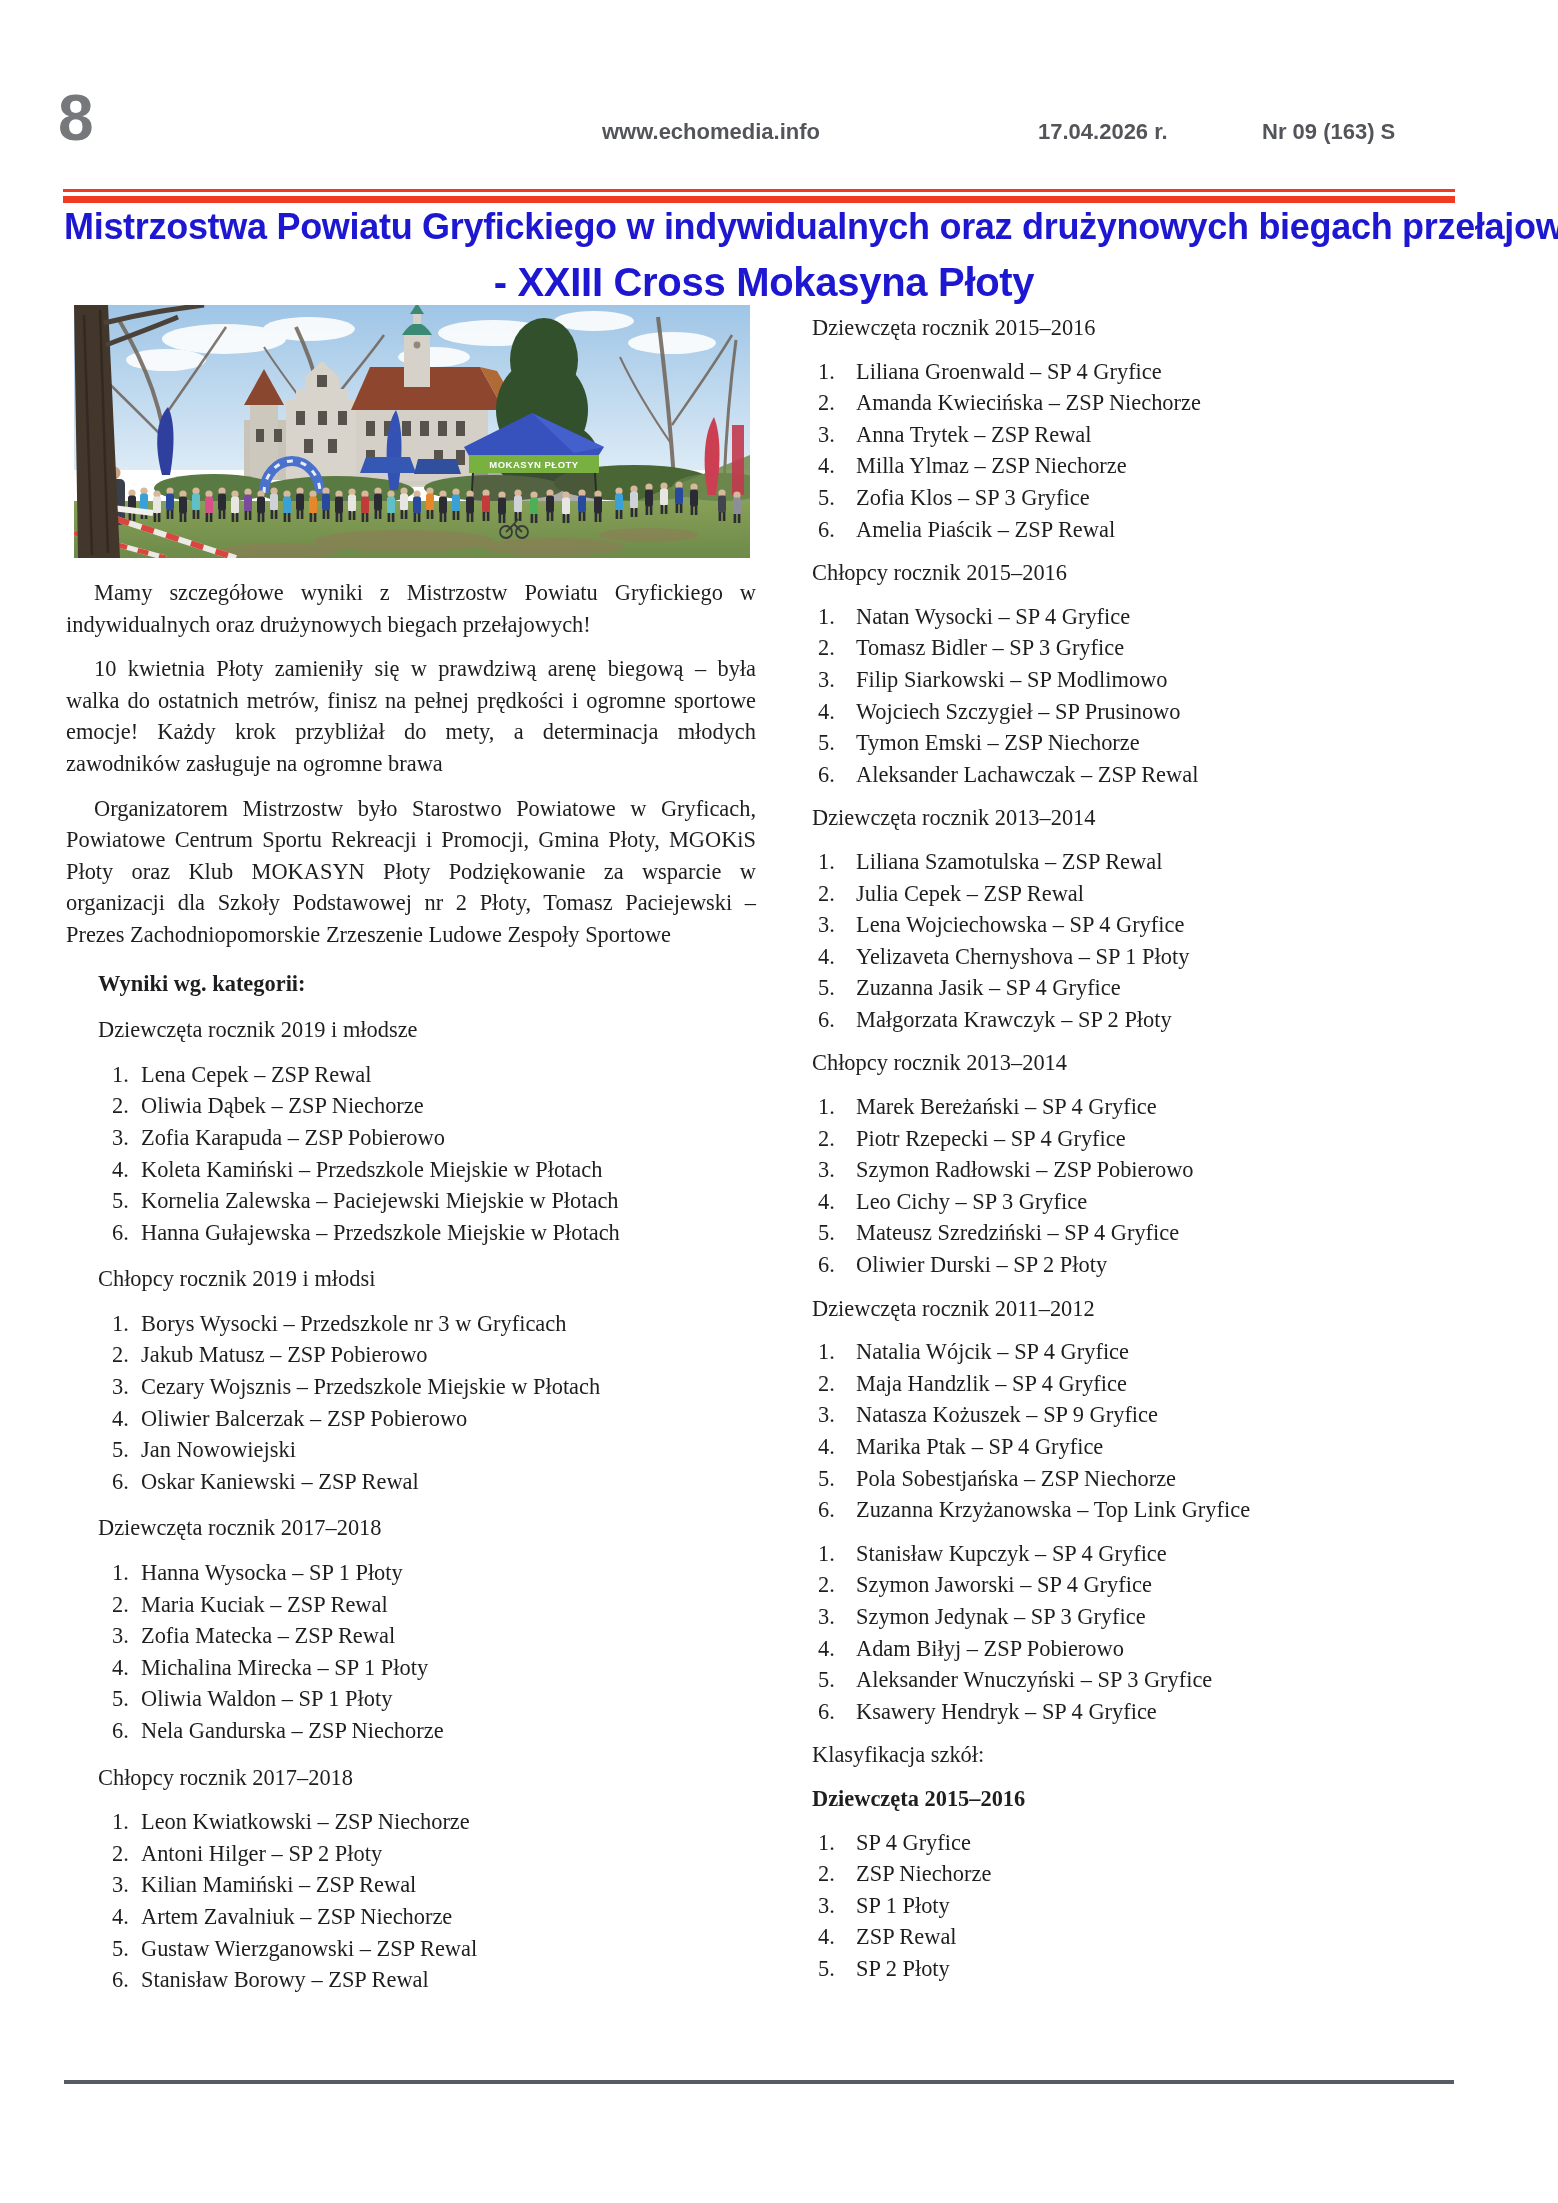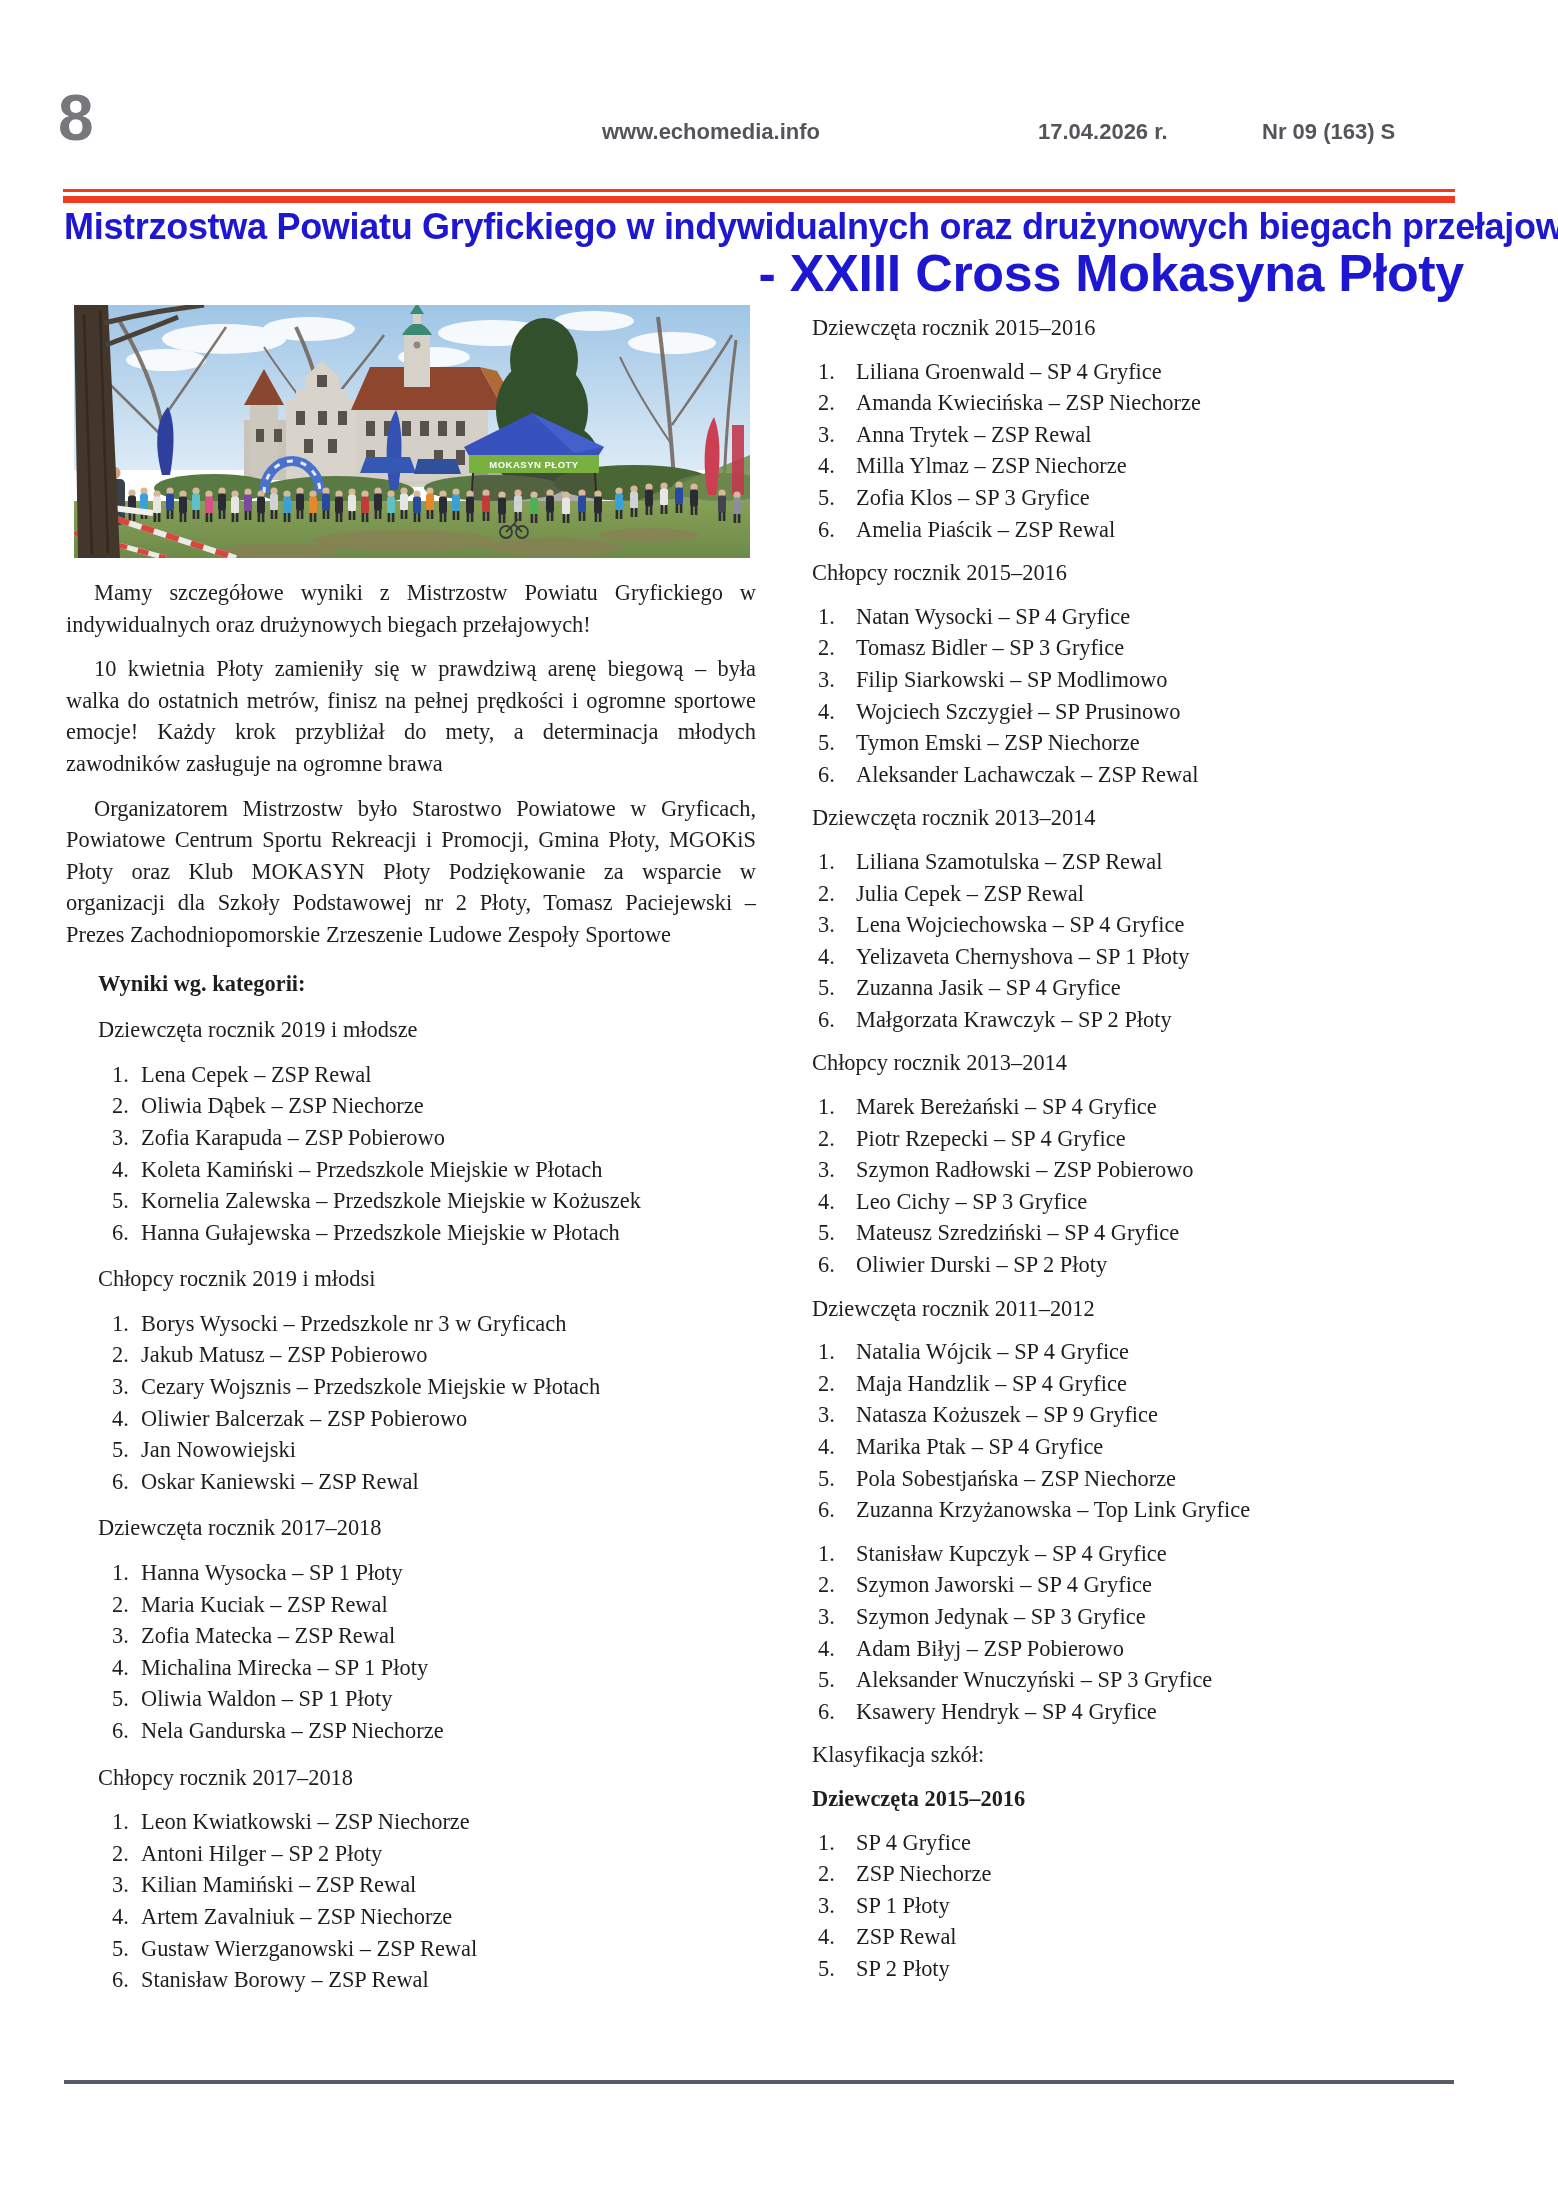--- a/index.html
+++ b/index.html
@@ -25,21 +25,21 @@
   .rule{position:absolute;left:63px;width:1392px;}
   .rule-thin{top:189px;height:3px;}
   .rule-thick{top:196px;height:7px;}
   
   .title{
     position:absolute;left:64px;width:1400px;text-align:center;
     font-family:"Liberation Sans","DejaVu Sans",sans-serif;font-weight:bold;
     letter-spacing:-0.3px;white-space:nowrap;
   }
   .title1{top:206px;font-size:36px;text-align:center;}
-  .title2{top:243px;font-size:52px;text-align:right;}
+  .title2{top:260px;font-size:40px;}
   
   .col{position:absolute;top:300px;font-size:22.4px;line-height:31.6px;}
   .col-left{left:66px;width:690px;}
   .col-right{left:812px;width:700px;}
   
   .photo{position:relative;margin:5px 0 0 8px;width:676px;height:253px;overflow:hidden;}
   .photo svg{display:block;width:676px;height:253px;}
   
   .para{margin:13px 0 0 0;text-align:justify;text-indent:28px;}
   .para-first{margin-top:19px;}
@@ -285,21 +285,21 @@
 
     <p class="results-title">Wyniki wg. kategorii:</p>
 
     <section>
       <h3 class="cat-heading">Dziewczęta rocznik 2019 i młodsze</h3>
       <ol class="results">
           <li><span class="num">1.</span><span class="txt">Lena Cepek – ZSP Rewal</span></li>
           <li><span class="num">2.</span><span class="txt">Oliwia Dąbek – ZSP Niechorze</span></li>
           <li><span class="num">3.</span><span class="txt">Zofia Karapuda – ZSP Pobierowo</span></li>
           <li><span class="num">4.</span><span class="txt">Koleta Kamiński – Przedszkole Miejskie w Płotach</span></li>
-          <li><span class="num">5.</span><span class="txt">Kornelia Zalewska – Przedszkole Miejskie w Kożuszek</span></li>
+          <li><span class="num">5.</span><span class="txt">Kornelia Zalewska – Paciejewski Miejskie w Płotach</span></li>
           <li><span class="num">6.</span><span class="txt">Hanna Gułajewska – Przedszkole Miejskie w Płotach</span></li>
         </ol>
     </section>
 
     <section>
       <h3 class="cat-heading">Chłopcy rocznik 2019 i młodsi</h3>
       <ol class="results">
           <li><span class="num">1.</span><span class="txt">Borys Wysocki – Przedszkole nr 3 w Gryficach</span></li>
           <li><span class="num">2.</span><span class="txt">Jakub Matusz – ZSP Pobierowo</span></li>
           <li><span class="num">3.</span><span class="txt">Cezary Wojsznis – Przedszkole Miejskie w Płotach</span></li>

